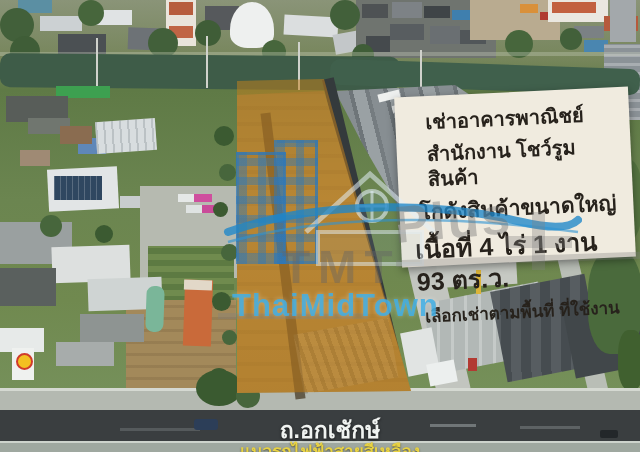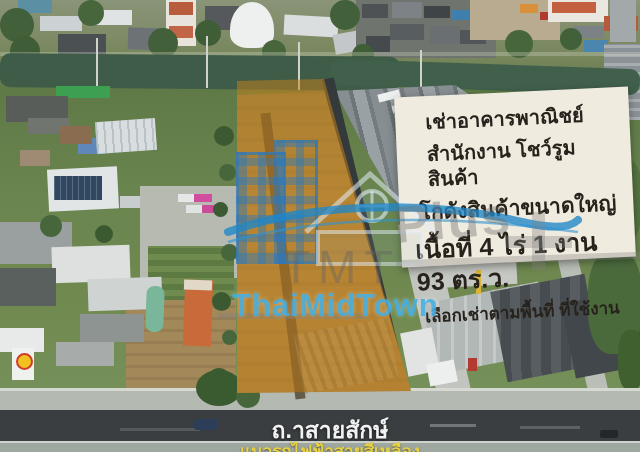--- a/index.html
+++ b/index.html
@@ -29,21 +29,21 @@
   .sign .l1,.sign .l2{font-size:20px;font-weight:bold;margin:2px 0 0 16px;}
   .sign .l2{margin-top:7px;}
   .sign .l3{font-size:21px;font-weight:bold;margin:7px 0 0 6px;}
   .sign .l4{font-size:25px;font-weight:bold;margin:9px 0 0 0;}
   .sign .l5{font-size:17px;font-weight:bold;margin:9px 0 0 0;text-align:center;}
   
   .wm{z-index:40;pointer-events:none;}
   .wm-tower{border:3px solid rgba(45,120,185,.5);
     background:repeating-linear-gradient(90deg,rgba(45,120,185,.45) 0 8px,transparent 8px 19px),
                repeating-linear-gradient(0deg,rgba(45,120,185,.45) 0 8px,transparent 8px 19px);}
-  .wm-tmt{left:282px;top:240px;font-size:46px;font-weight:normal;letter-spacing:8px;
+  .wm-tmt{left:282px;top:240px;font-size:46px;font-weight:bold;letter-spacing:8px;
     color:rgba(100,100,100,.42);text-align:right;}
   .wm-plus{left:394px;top:190px;font-size:52px;font-weight:600;letter-spacing:2px;
     transform:rotate(-5deg);color:rgba(110,110,110,.40);}
   .wm-brand{left:232px;top:288px;font-size:31px;font-weight:bold;letter-spacing:1px;
     color:rgba(64,174,229,.85);text-shadow:0 0 5px rgba(255,255,255,.35);}
   .wm-bar{background:rgba(128,128,128,.33);}
 </style>
 </head>
 <body>
 
@@ -181,21 +181,21 @@
       <i class="s" style="left:0;top:410px;width:640px;height:32px;background:#3a3e40"></i>
       <i class="s" style="left:430px;top:424px;width:46px;height:3px;background:rgba(180,186,188,.45)"></i>
       <i class="s" style="left:520px;top:426px;width:60px;height:3px;background:rgba(160,166,168,.35)"></i>
       <i class="s" style="left:120px;top:428px;width:80px;height:3px;background:rgba(150,156,158,.3)"></i>
       <i class="s" style="left:194px;top:419px;width:24px;height:11px;background:#2c3e58;border-radius:3px"></i>
       <i class="s" style="left:600px;top:430px;width:18px;height:8px;background:#23272a;border-radius:2px"></i>
       <i class="s" style="left:0;top:441px;width:640px;height:2px;background:#cdd3cc"></i>
       <i class="s" style="left:0;top:443px;width:640px;height:9px;background:#9fa8a0"></i>
     </div>
 
-    <div class="s road-name">ถ.าสายสักษ์</div>
+    <div class="s road-name">ถ.อกเชักษ์</div>
     <div class="s rail-name">แนวรถไฟฟ้าสายสีเหลือง</div>
   </div>
 
   <div class="s sign">
     <div class="l1">เช่าอาคารพาณิชย์</div>
     <div class="l2">สำนักงาน โชว์รูมสินค้า</div>
     <div class="l3">โกดังสินค้าขนาดใหญ่</div>
     <div class="l4">เนื้อที่ 4 ไร่ 1 งาน 93 ตร.ว.</div>
     <div class="l5">เลือกเช่าตามพื้นที่ ที่ใช้งาน</div>
   </div>

